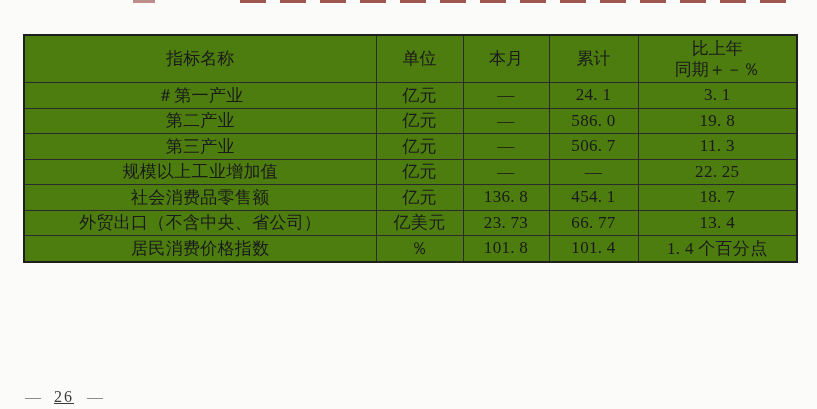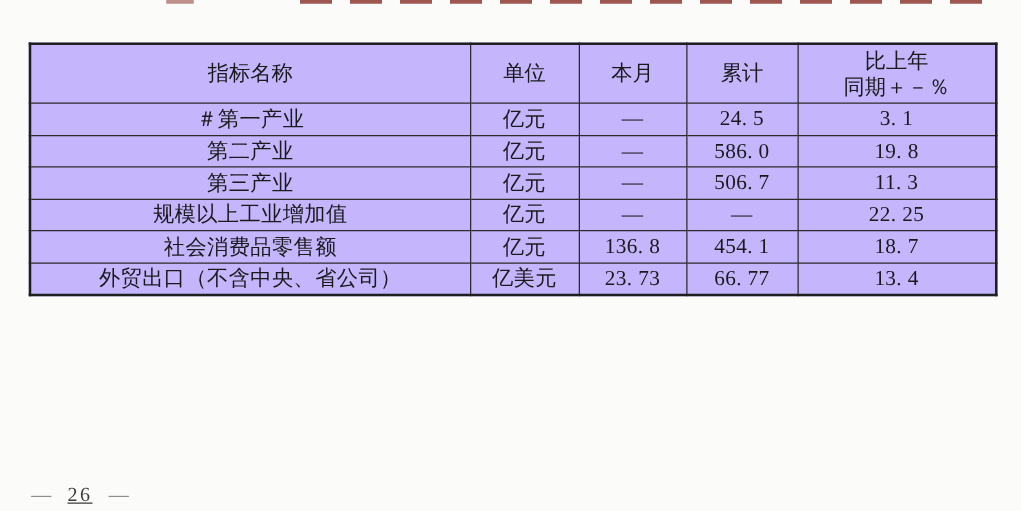--- a/index.html
+++ b/index.html
@@ -36,21 +36,21 @@
   }
 
   table.stat {
     position: absolute;
     left: 23px;
     top: 34px;
     width: 773px;
     border-collapse: collapse;
     table-layout: fixed;
     border: 2px solid #1f1f1f;
-    background: #c4b5fd;
+    background: #4d7c0f;
   }
   table.stat th, table.stat td {
     border: 1px solid #2b2b2b;
     font-weight: normal;
     font-size: 17px;
     text-align: center;
     padding: 0;
     overflow: hidden;
   }
   table.stat th {
@@ -106,21 +106,21 @@
       <th>累计</th>
       <th>比上年
 同期＋－％</th>
     </tr>
   </thead>
   <tbody>
       <tr>
         <td class="c-ind indent-2">＃第一产业</td>
         <td>亿元</td>
         <td>—</td>
-        <td>24. 5</td>
+        <td>24. 1</td>
         <td>3. 1</td>
       </tr>
       <tr>
         <td class="c-ind indent-1">第二产业</td>
         <td>亿元</td>
         <td>—</td>
         <td>586. 0</td>
         <td>19. 8</td>
       </tr>
       <tr>
@@ -144,20 +144,27 @@
         <td>454. 1</td>
         <td>18. 7</td>
       </tr>
       <tr>
         <td class="c-ind indent-0">外贸出口（不含中央、省公司）</td>
         <td>亿美元</td>
         <td>23. 73</td>
         <td>66. 77</td>
         <td>13. 4</td>
       </tr>
+      <tr>
+        <td class="c-ind indent-0">居民消费价格指数</td>
+        <td>％</td>
+        <td>101. 8</td>
+        <td>101. 4</td>
+        <td>1. 4 个百分点</td>
+      </tr>
     </tbody>
 </table>
 
 <div class="page-num">
   <span class="dash">—</span>
   <span class="num">26</span>
   <span class="dash">—</span>
 </div>
 
 </body></html>

